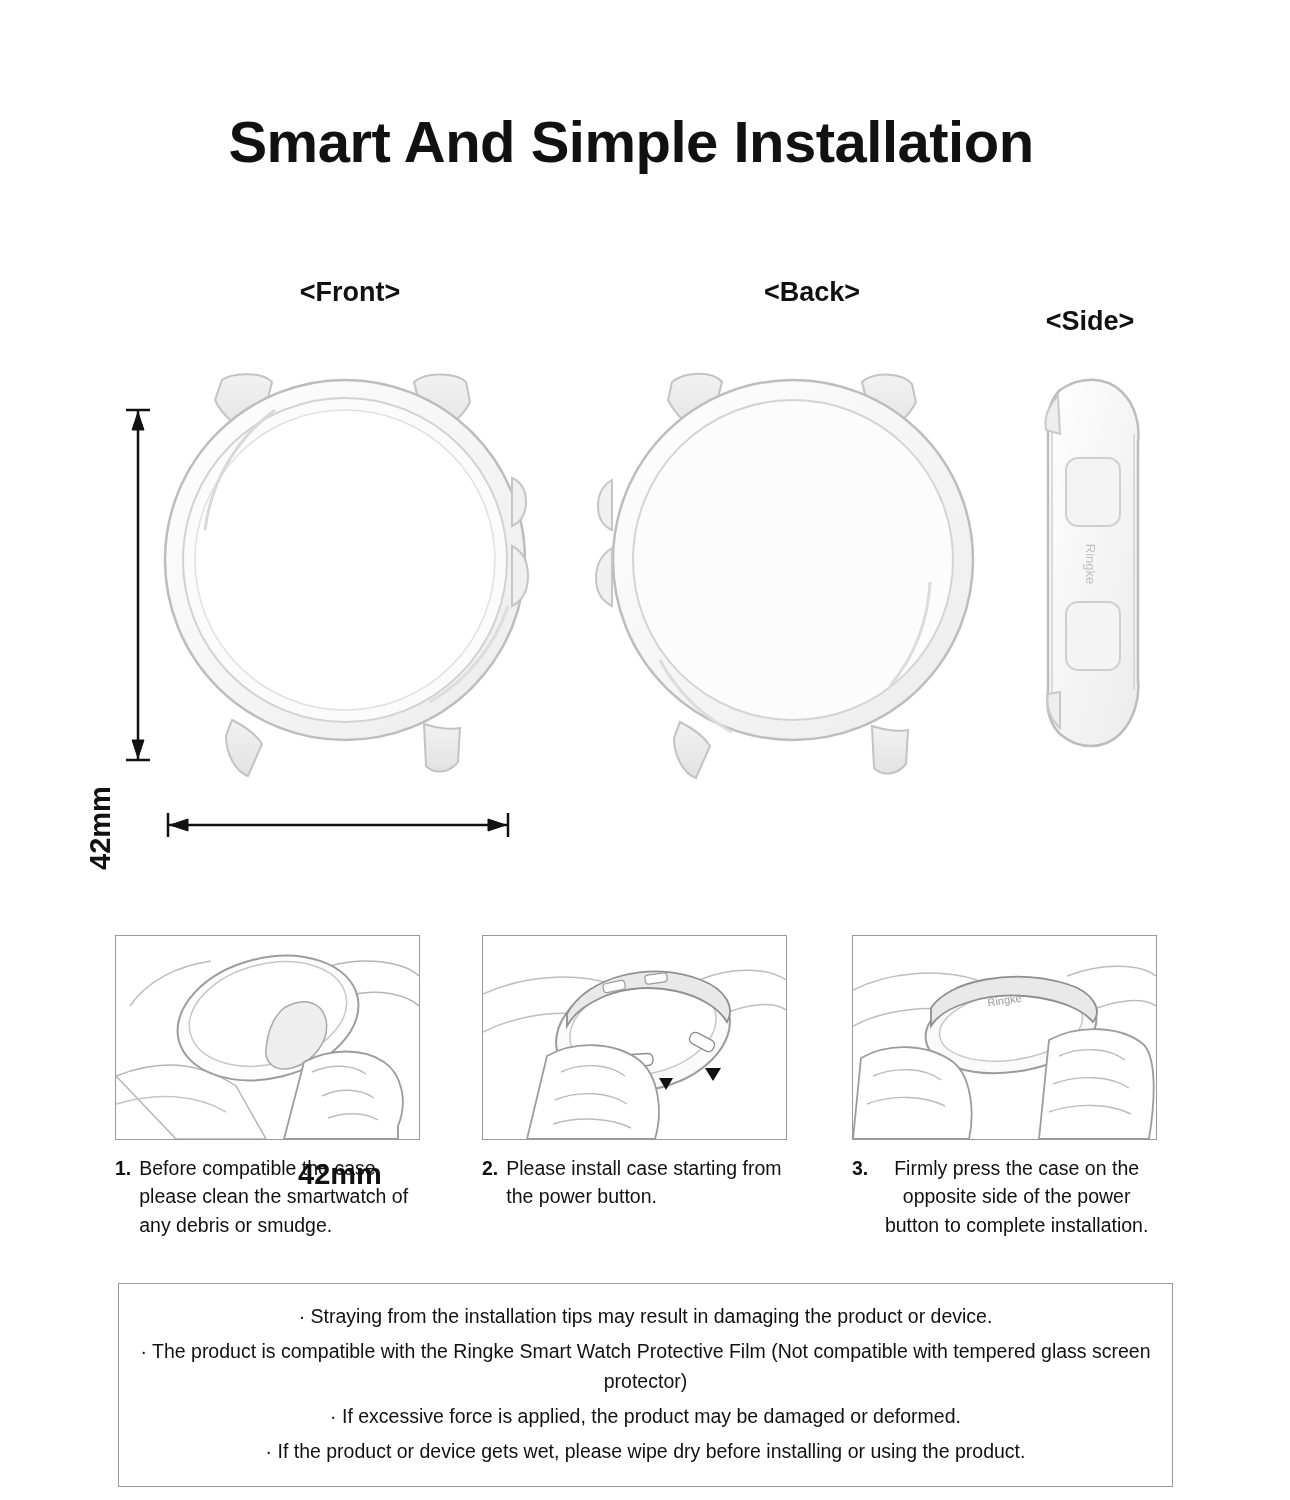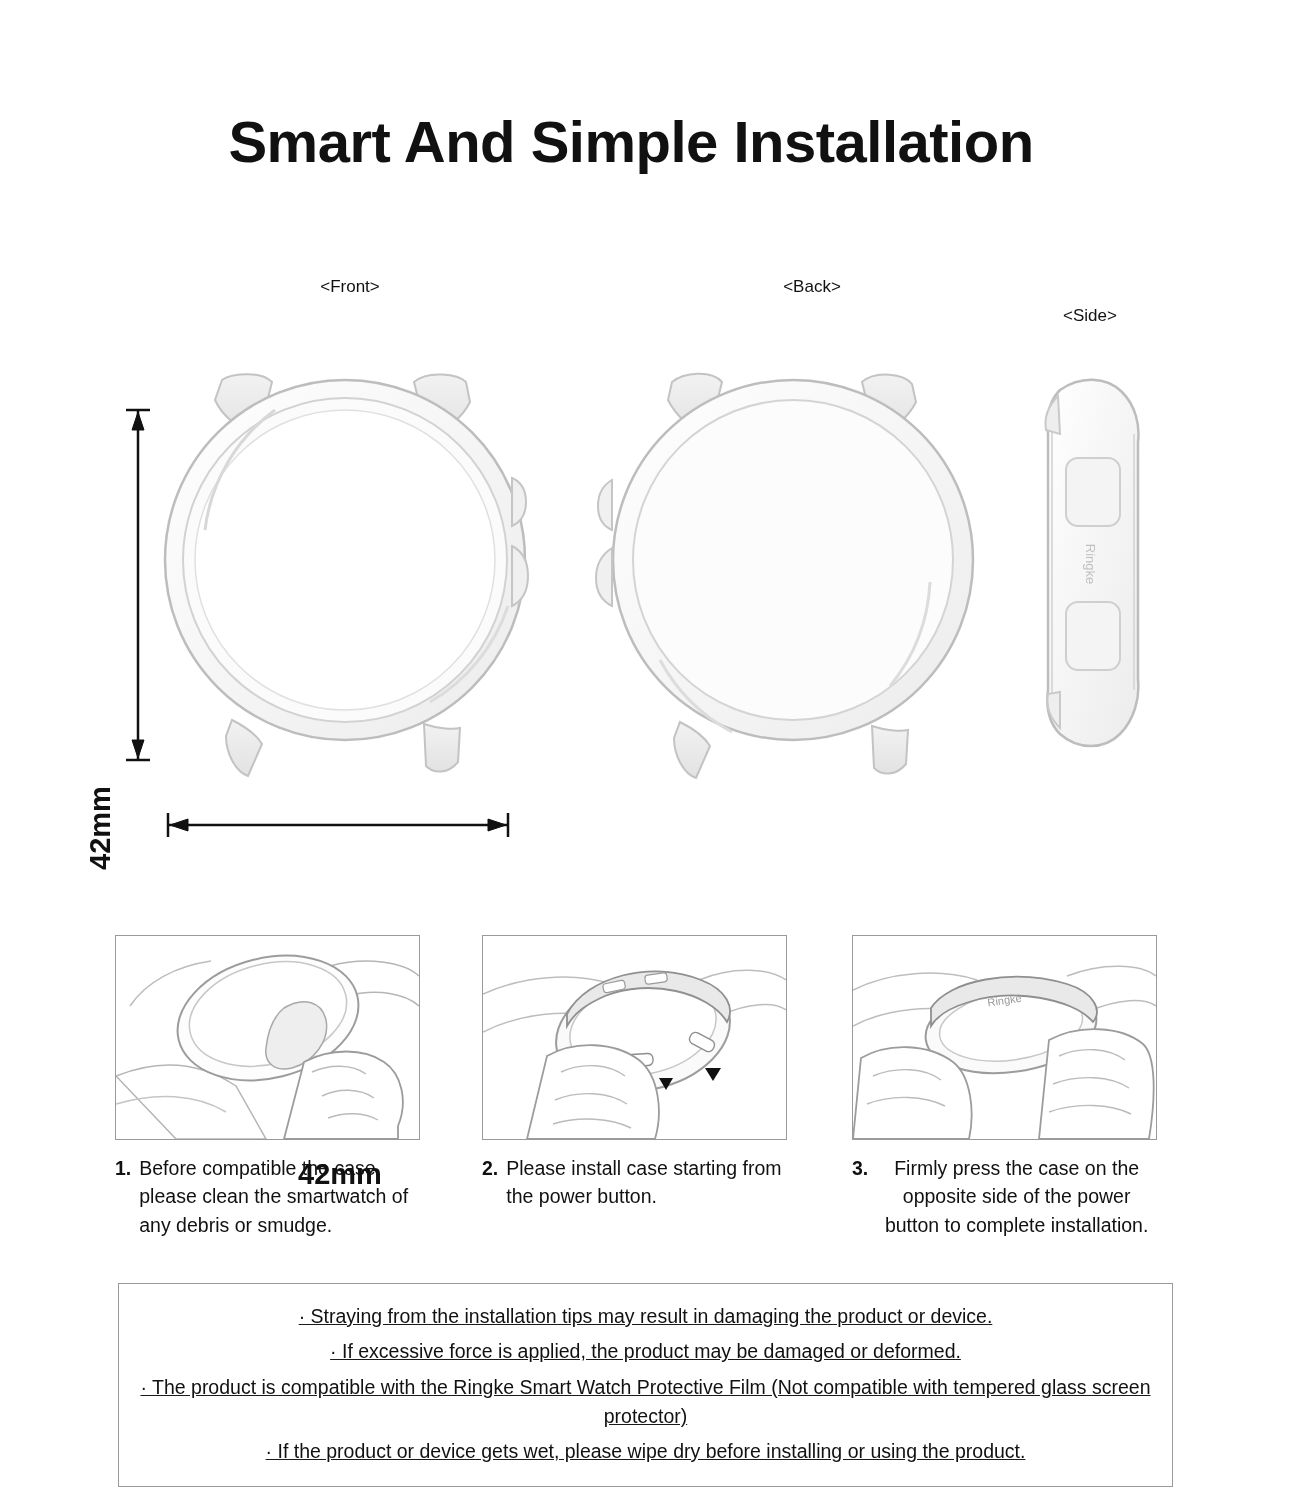--- a/index.html
+++ b/index.html
@@ -25,22 +25,22 @@
     text-align: center;
     font-size: 58px;
     font-weight: bold;
     letter-spacing: -0.5px;
     color: #111;
   }
 
   
   .view-label {
     position: absolute;
-    font-size: 17px;
-    font-weight: normal;
+    font-size: 27px;
+    font-weight: bold;
     color: #111;
     text-align: center;
   }
   #label-front { top: 277px; left: 230px; width: 240px; }
   #label-back  { top: 277px; left: 692px; width: 240px; }
   #label-side  { top: 277px; left: 970px; width: 240px; margin-top: 29px; }
 
   
   .diagram-area {
     position: absolute;
@@ -117,21 +117,20 @@
   
   .notes {
     position: absolute;
     top: 1283px;
     left: 118px;
     width: 1055px;
     border: 1px solid #9a9a9a;
     box-sizing: border-box;
     padding: 18px 10px 20px 10px;
     text-align: center;
-    text-decoration: underline;
   }
   .notes p {
     margin: 0 0 6px 0;
     font-size: 19.5px;
     line-height: 1.5;
     color: #111;
   }
   .notes p:last-child { margin-bottom: 0; }
 
   svg { display: block; }
@@ -335,16 +334,16 @@
     </div>
     <div class="step-caption">
       <span class="step-num">3.</span>
       <span class="step-text">Firmly press the case on the opposite side of the power button to complete installation.</span>
     </div>
   </div>
 </div>
 
 <div class="notes">
   <p>· Straying from the installation tips may result in damaging the product or device.</p>
+  <p>· The product is compatible with the Ringke Smart Watch Protective Film (Not compatible with tempered glass screen protector)</p>
   <p>· If excessive force is applied, the product may be damaged or deformed.</p>
-  <p>· The product is compatible with the Ringke Smart Watch Protective Film (Not compatible with tempered glass screen protector)</p>
   <p>· If the product or device gets wet, please wipe dry before installing or using the product.</p>
 </div>
 
 </body></html>

